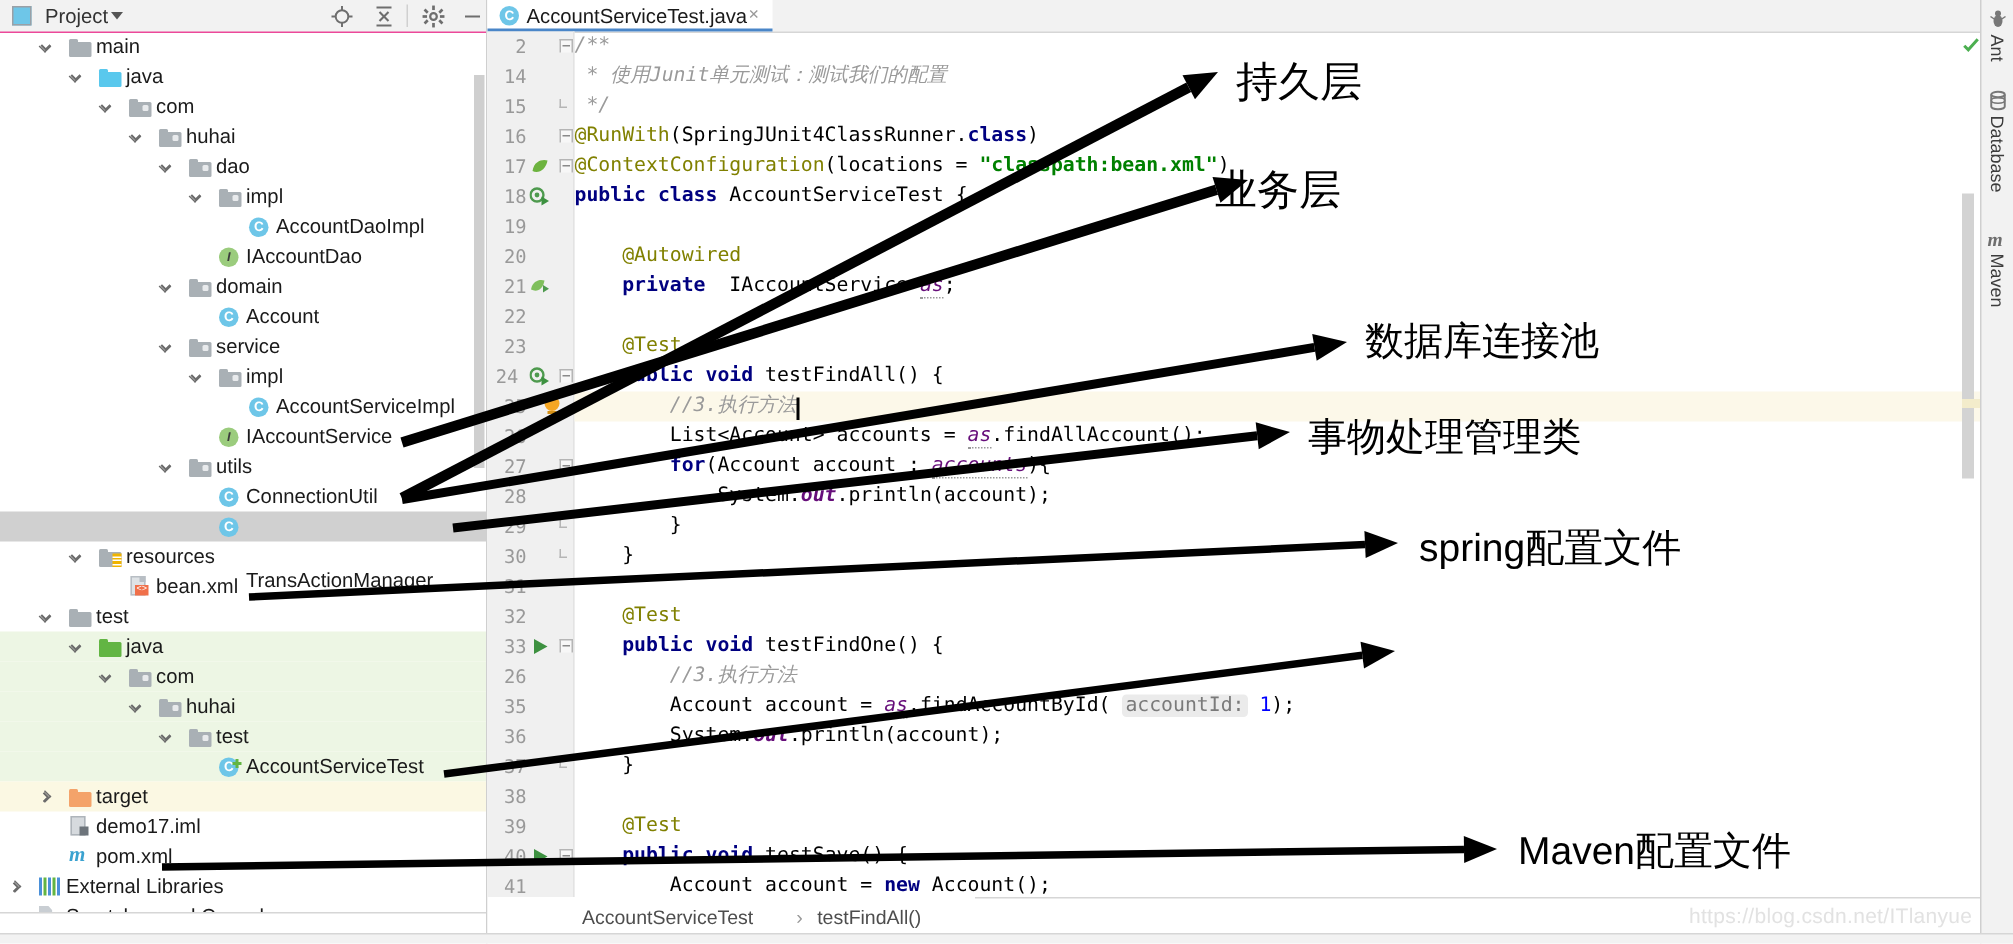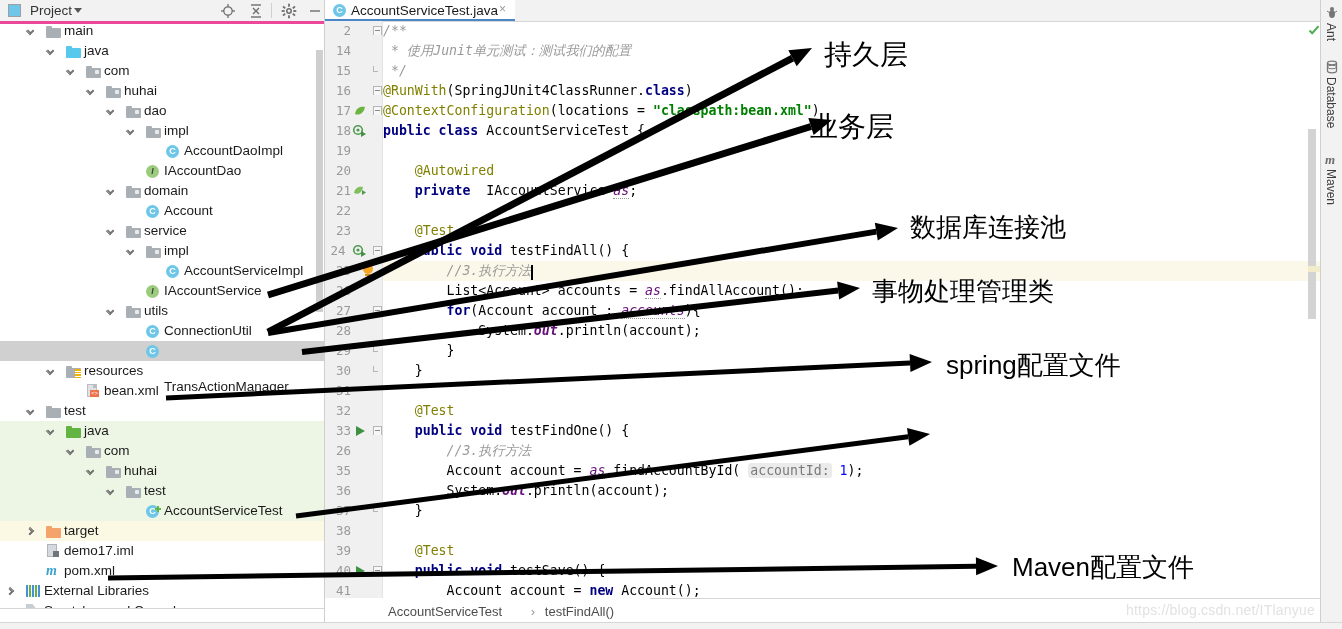--- a/index.html
+++ b/index.html
@@ -7,21 +7,21 @@
     width:1342px;height:629px;overflow:hidden;
     background:#ffffff;
     font-family:"Liberation Sans","DejaVu Sans",sans-serif;
     font-size:13px;color:#000;
     -webkit-font-smoothing:antialiased;
   }
   #root{position:relative;width:1342px;height:629px;}
 
   
   #project-panel{position:absolute;left:0;top:0;width:324px;height:629px;background:#fff;}
-  #project-header{position:absolute;left:0;top:0;width:324px;height:21px;background:#f2f2f2;border-bottom:3px solid #ec4899;}
+  #project-header{position:absolute;left:0;top:0;width:324px;height:21px;background:#f2f2f2;border-bottom:1px solid #ec4899;}
   #project-header .ttl{position:absolute;left:30px;top:3px;font-size:13.5px;color:#333;}
   .hdr-icon{position:absolute;top:3px;width:16px;height:16px;}
   #proj-square{position:absolute;left:8px;top:4px;width:13px;height:13px;border:1.6px solid #9aa0a6;background:#6ec6e8;box-sizing:border-box;}
   #proj-caret{position:absolute;left:74px;top:8px;width:0;height:0;border-left:4px solid transparent;border-right:4px solid transparent;border-top:5px solid #555;}
 
   #tree{position:absolute;left:0;top:21px;width:324px;height:587px;overflow:hidden;}
   .row{position:absolute;left:0;width:324px;height:20px;white-space:nowrap;}
   .row .lbl{position:absolute;top:2px;font-size:13.5px;color:#1a1a1a;line-height:16px;}
   .arrow-t{position:absolute;top:6px;width:9px;height:9px;}
   .arrow-t::before{content:"";position:absolute;left:1px;top:1px;width:5px;height:5px;border-right:1.4px solid #6b6b6b;border-bottom:1.4px solid #6b6b6b;transform:rotate(45deg);}

